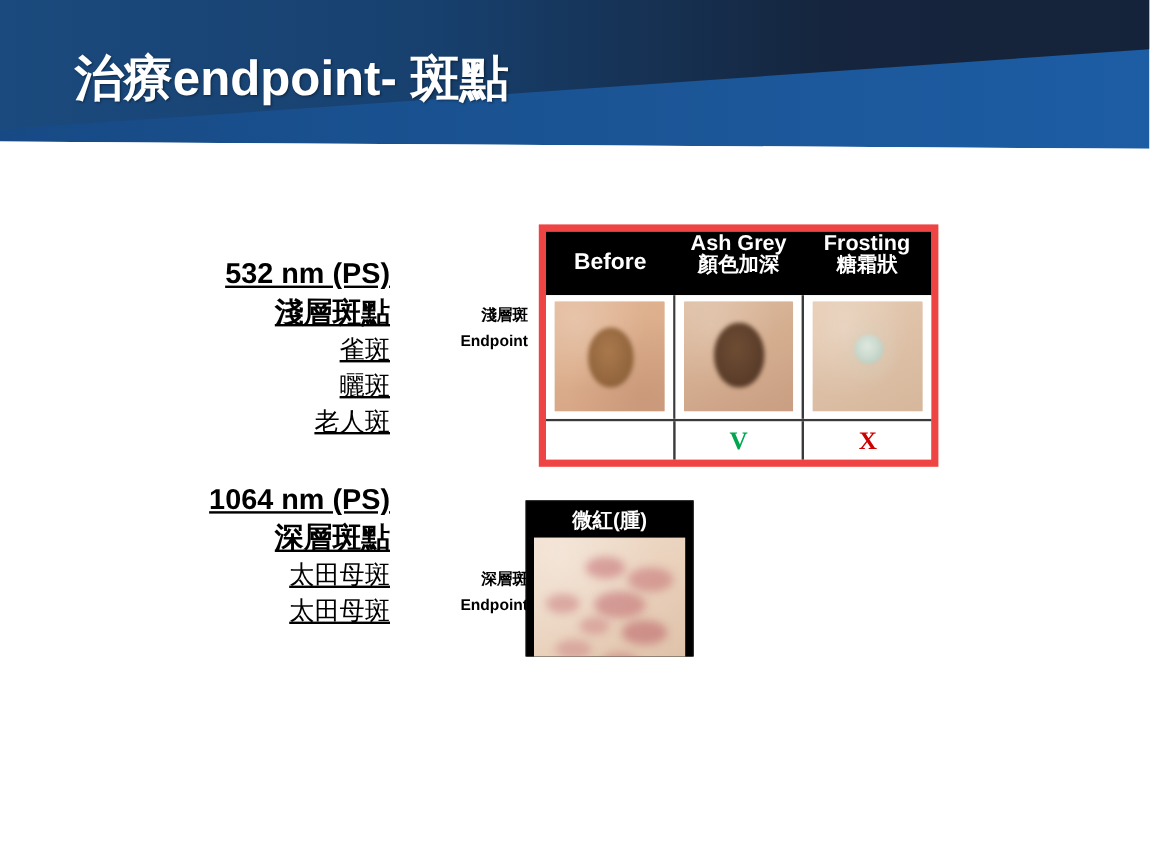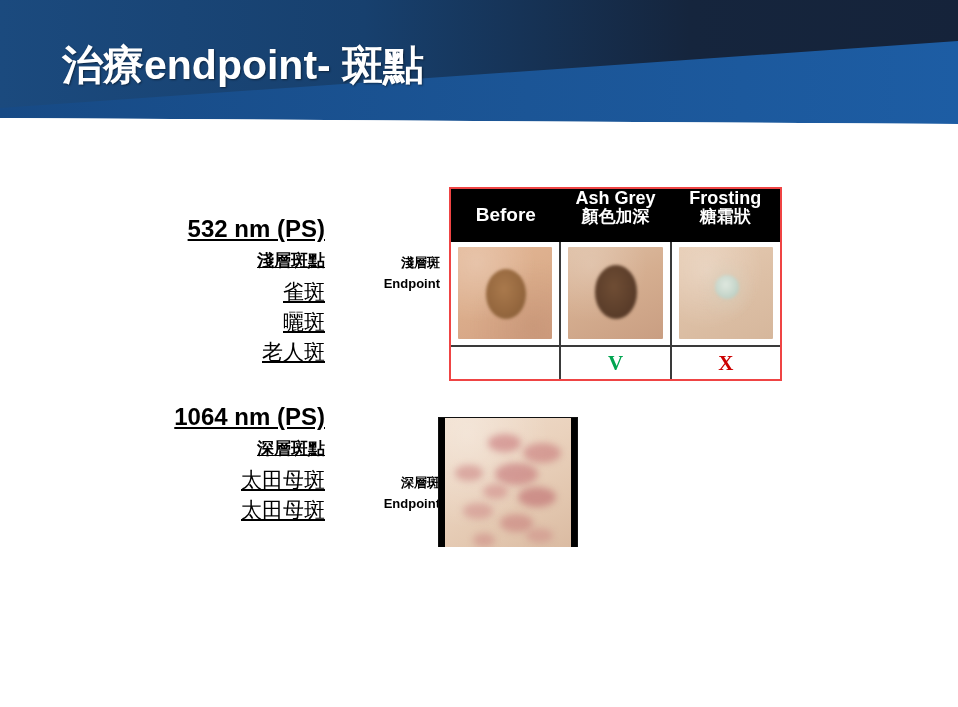--- a/index.html
+++ b/index.html
@@ -19,35 +19,35 @@
   .banner-title{
     position:absolute;left:62px;top:40px;
     font-size:41px;line-height:50px;font-weight:700;
     color:#ffffff;letter-spacing:0px;white-space:nowrap;
     text-shadow:1px 1px 2px rgba(0,0,0,.45);
   }
 
   
   .txt-block{position:absolute;text-align:right;color:#000;text-decoration:underline;}
   .txt-block .line-1{font-size:24px;font-weight:700;line-height:33px;white-space:nowrap;}
-  .txt-block .line-2{font-size:17px;font-weight:700;line-height:32px;white-space:nowrap;}
+  .txt-block .line-2{font-size:24px;font-weight:700;line-height:32px;white-space:nowrap;}
   .txt-block .line-s{font-size:21px;font-weight:400;line-height:30px;white-space:nowrap;}
 
   #block-shallow{left:110px;top:212px;width:215px;}
   #block-deep{left:110px;top:400px;width:215px;}
 
   
   .ep-label{position:absolute;text-align:right;color:#000;font-size:13px;font-weight:700;line-height:21px;}
   #ep-shallow{left:340px;top:252px;width:100px;}
   #ep-deep{left:335px;top:472px;width:105px;}
 
   
   .cmp-table{
     position:absolute;left:449px;top:187px;width:333px;
-    border:2px solid #ef4444;border-collapse:collapse;background:#fff;
+    border:6px solid #ef4444;border-collapse:collapse;background:#fff;
     box-sizing:border-box;
   }
   .cmp-head{display:flex;background:#000000;height:52px;}
   .cmp-head .hcell{
     flex:1 1 0;display:flex;flex-direction:column;align-items:center;justify-content:flex-start;
     color:#ffffff;font-weight:700;text-align:center;line-height:1.05;
   }
   .cmp-head .hcell .en{font-size:18px;}
   .cmp-head .hcell .zh{font-size:17px;}
   .cmp-head .hcell.single{justify-content:center;}
@@ -223,20 +223,21 @@
         <span id="mark-ok" style="color: rgb(0, 165, 80);">V</span>
       </div>
       <div class="mcell">
         <span id="mark-no" style="color: rgb(204, 0, 0);">X</span>
       </div>
     </div>
 
   </div>
 
   <div class="deep-panel">
+    <div class="deep-cap">微紅(腫)</div>
     <div class="deep-img-wrap">
       <div class="deep-img">
         <div class="blotch" style="left:34%;top:12%;width:26%;height:13%;background:rgba(196,109,114,.55);"></div>
         <div class="blotch" style="left:62%;top:18%;width:30%;height:15%;background:rgba(193,103,110,.50);"></div>
         <div class="blotch" style="left:8%;top:34%;width:22%;height:12%;background:rgba(197,112,116,.48);"></div>
         <div class="blotch" style="left:40%;top:33%;width:34%;height:16%;background:rgba(190,100,108,.52);"></div>
         <div class="blotch" style="left:30%;top:48%;width:20%;height:11%;background:rgba(199,116,120,.45);"></div>
         <div class="blotch" style="left:58%;top:50%;width:30%;height:15%;background:rgba(186,96,104,.55);"></div>
         <div class="blotch" style="left:14%;top:62%;width:24%;height:12%;background:rgba(198,115,118,.42);"></div>
         <div class="blotch" style="left:44%;top:70%;width:26%;height:13%;background:rgba(192,104,110,.46);"></div>

